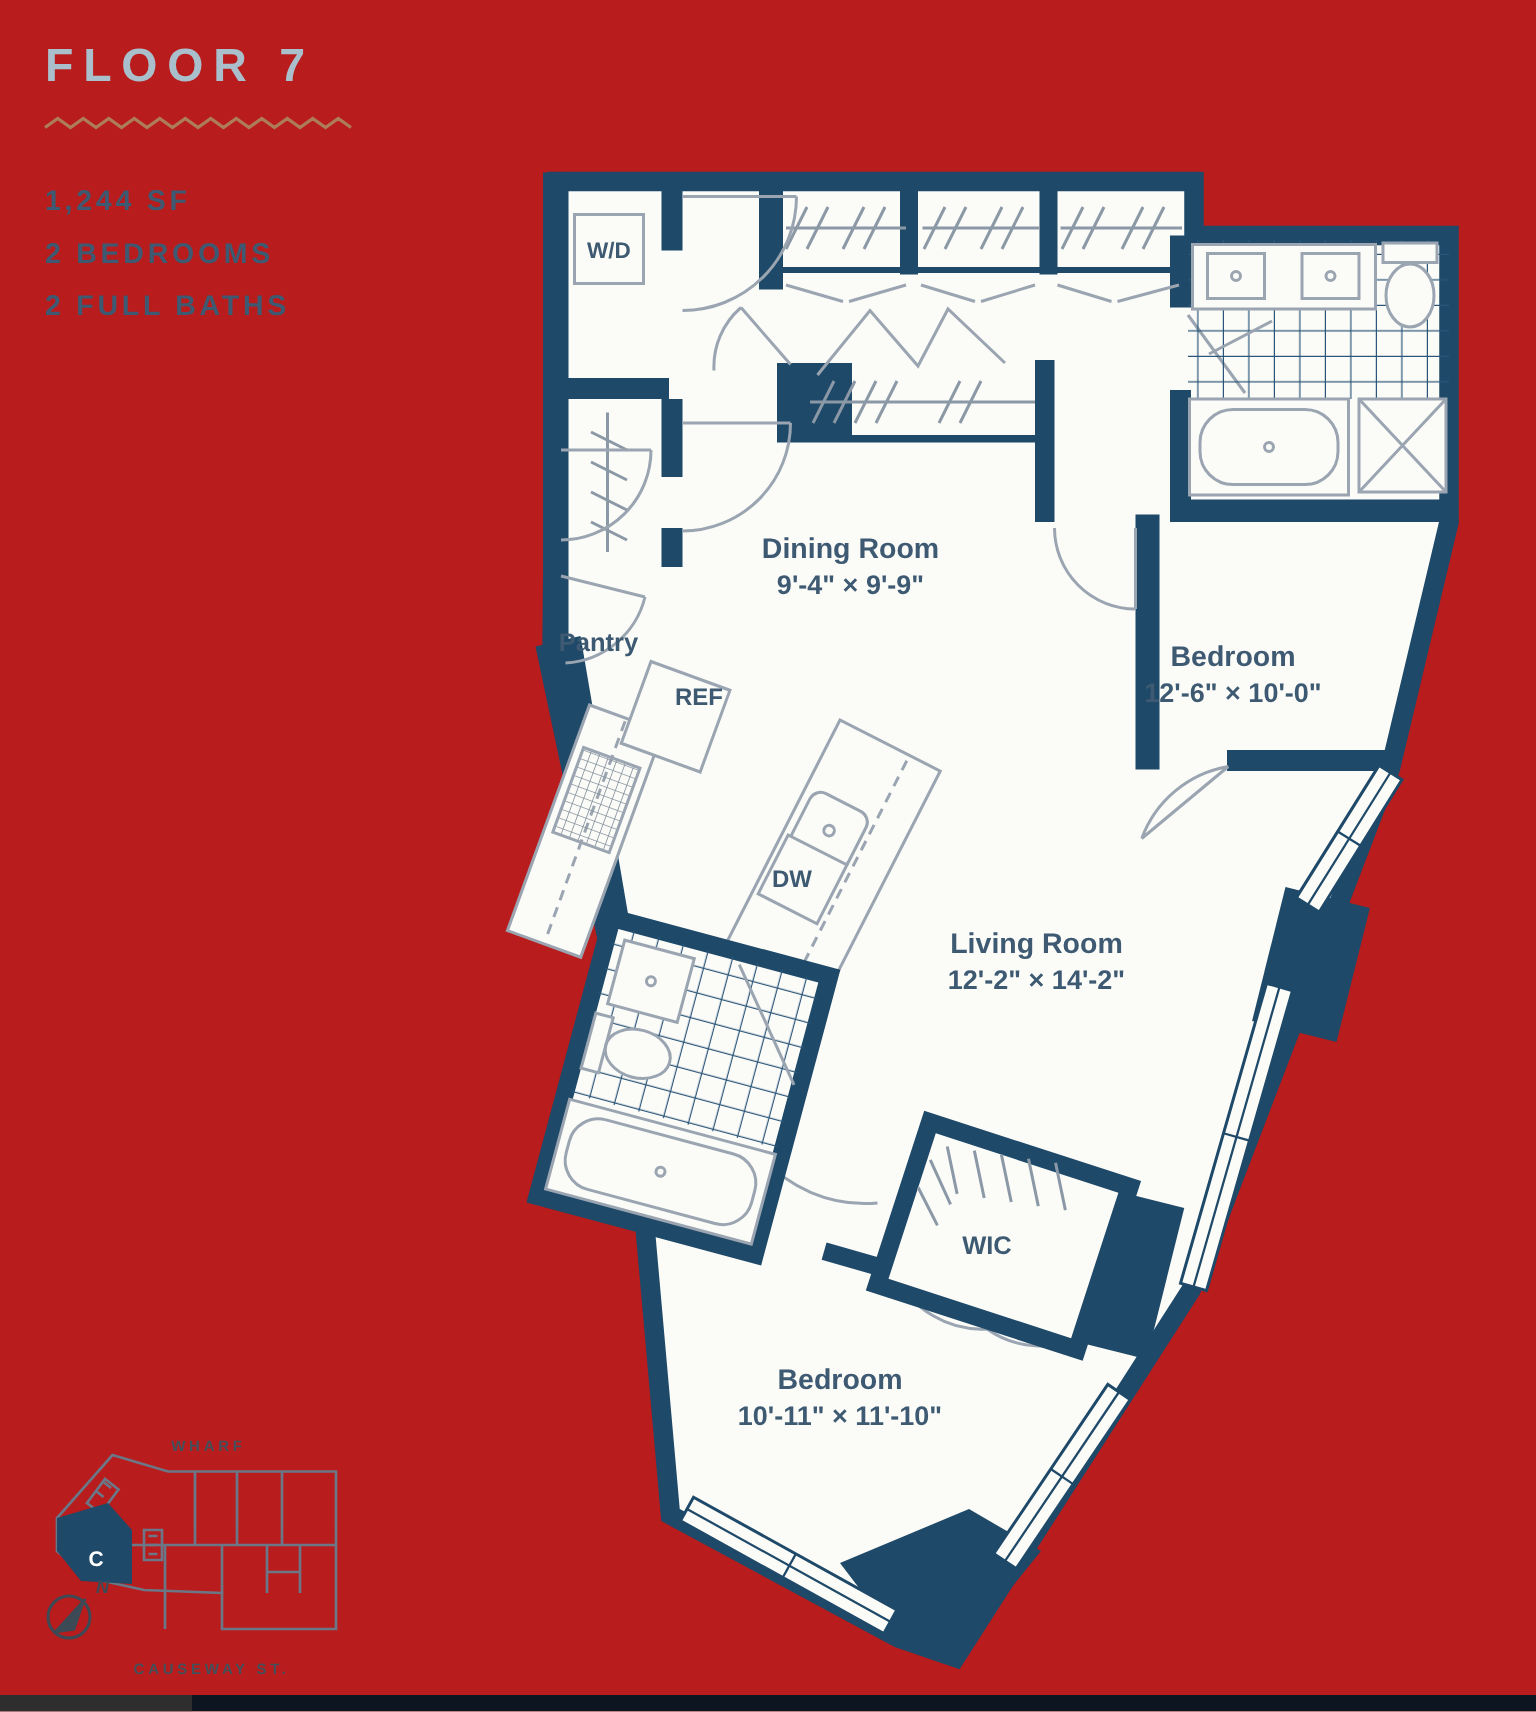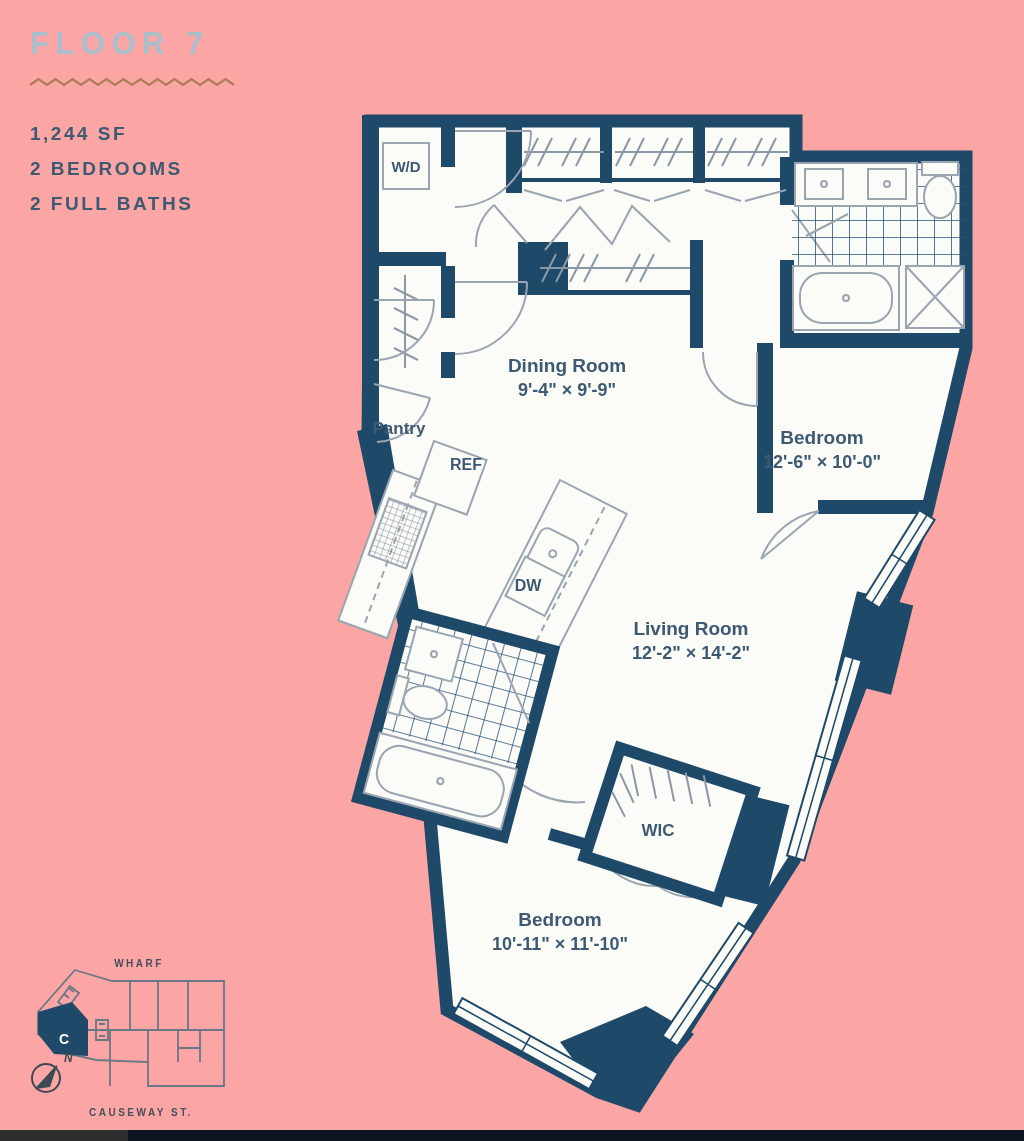--- a/index.html
+++ b/index.html
@@ -1,16 +1,16 @@
 <!DOCTYPE html>
 <html><head>
 <meta charset="utf-8">
 <style>
   html,body{margin:0;padding:0;background:#f4f4f1;}
-  .stage{position:relative;width:1024px;height:1141px;background:#fca5a5;overflow:hidden;
+  .stage{position:relative;width:1024px;height:1141px;background:#b91c1c;overflow:hidden;
          font-family:"Liberation Sans", sans-serif;}
   svg{position:absolute;left:0;top:0;}
   text{font-family:"Liberation Sans", sans-serif;}
   .title{font-weight:bold;}
   .roomname{font-weight:bold;}
 </style>
 </head>
 <body>
 
 <div class="stage">

